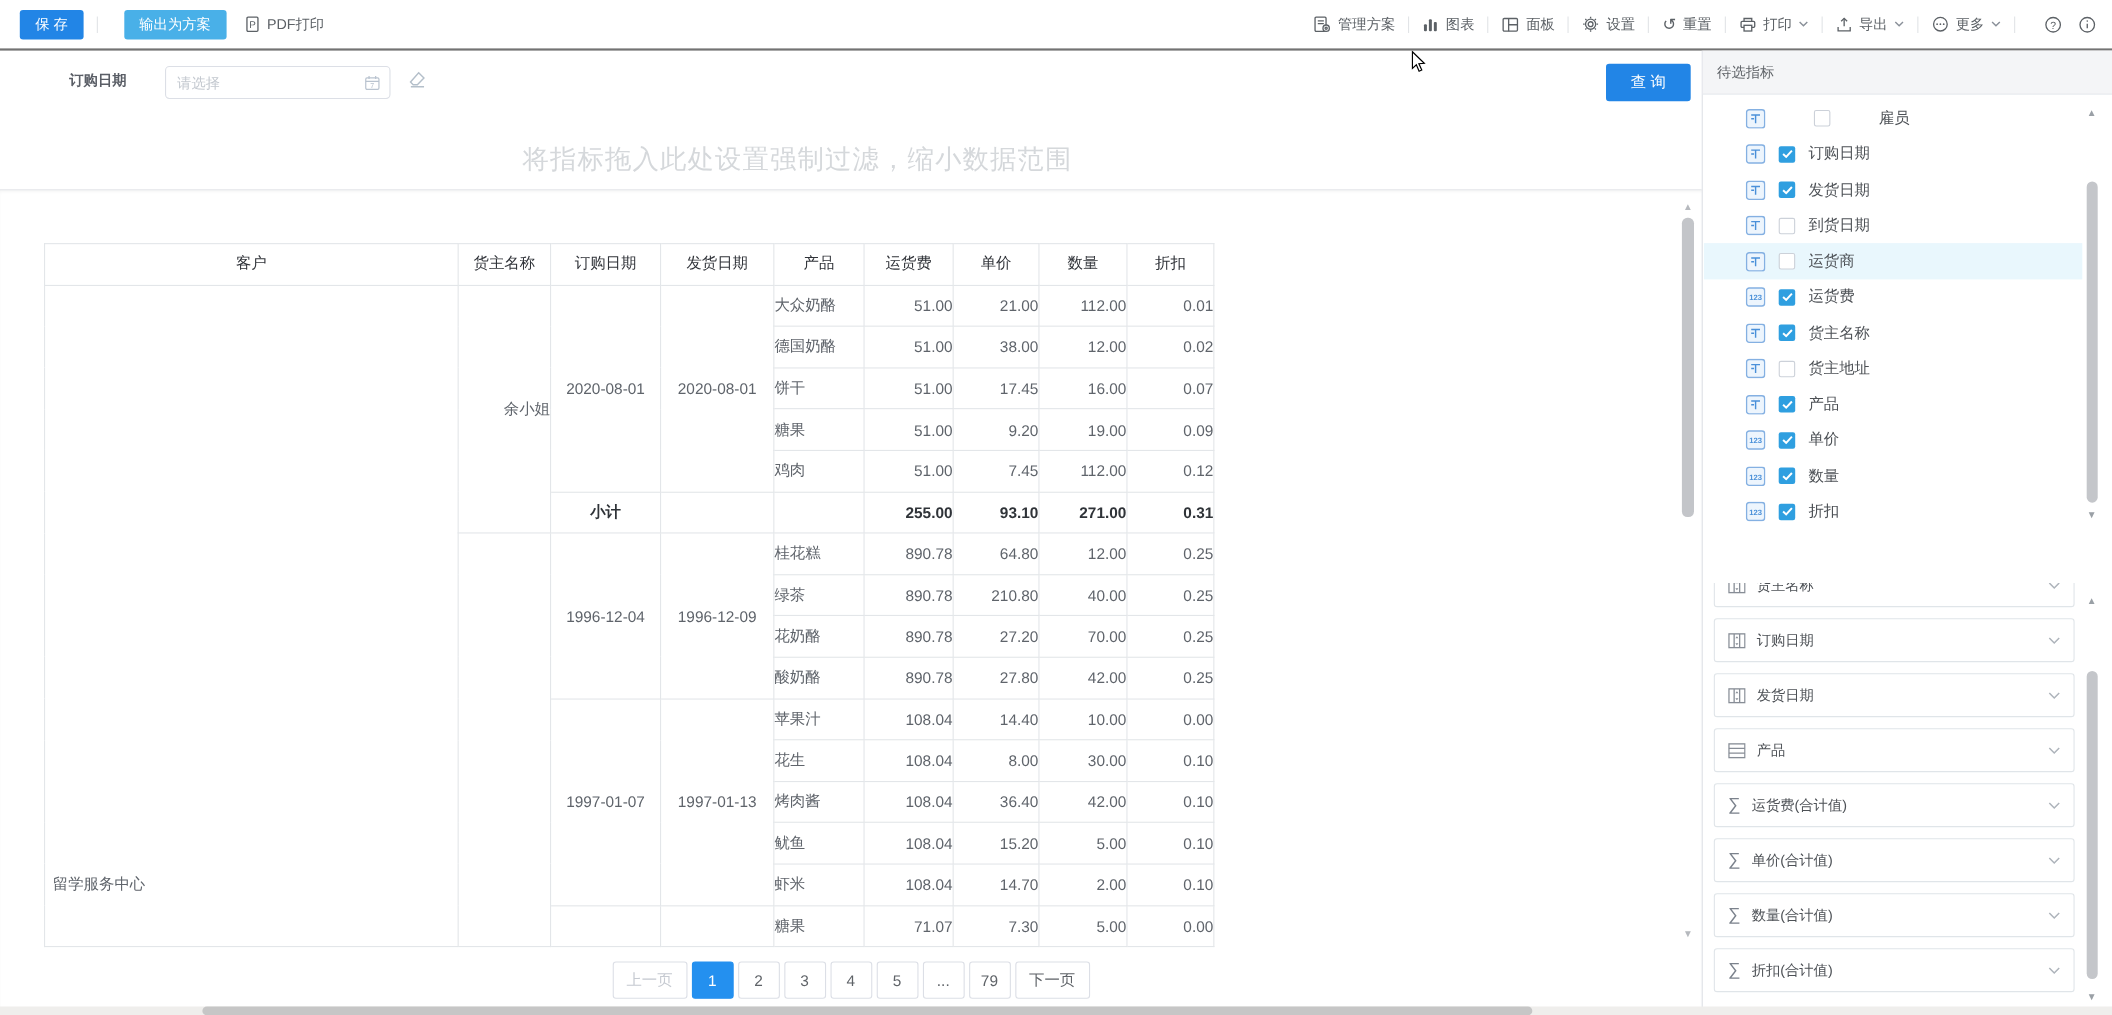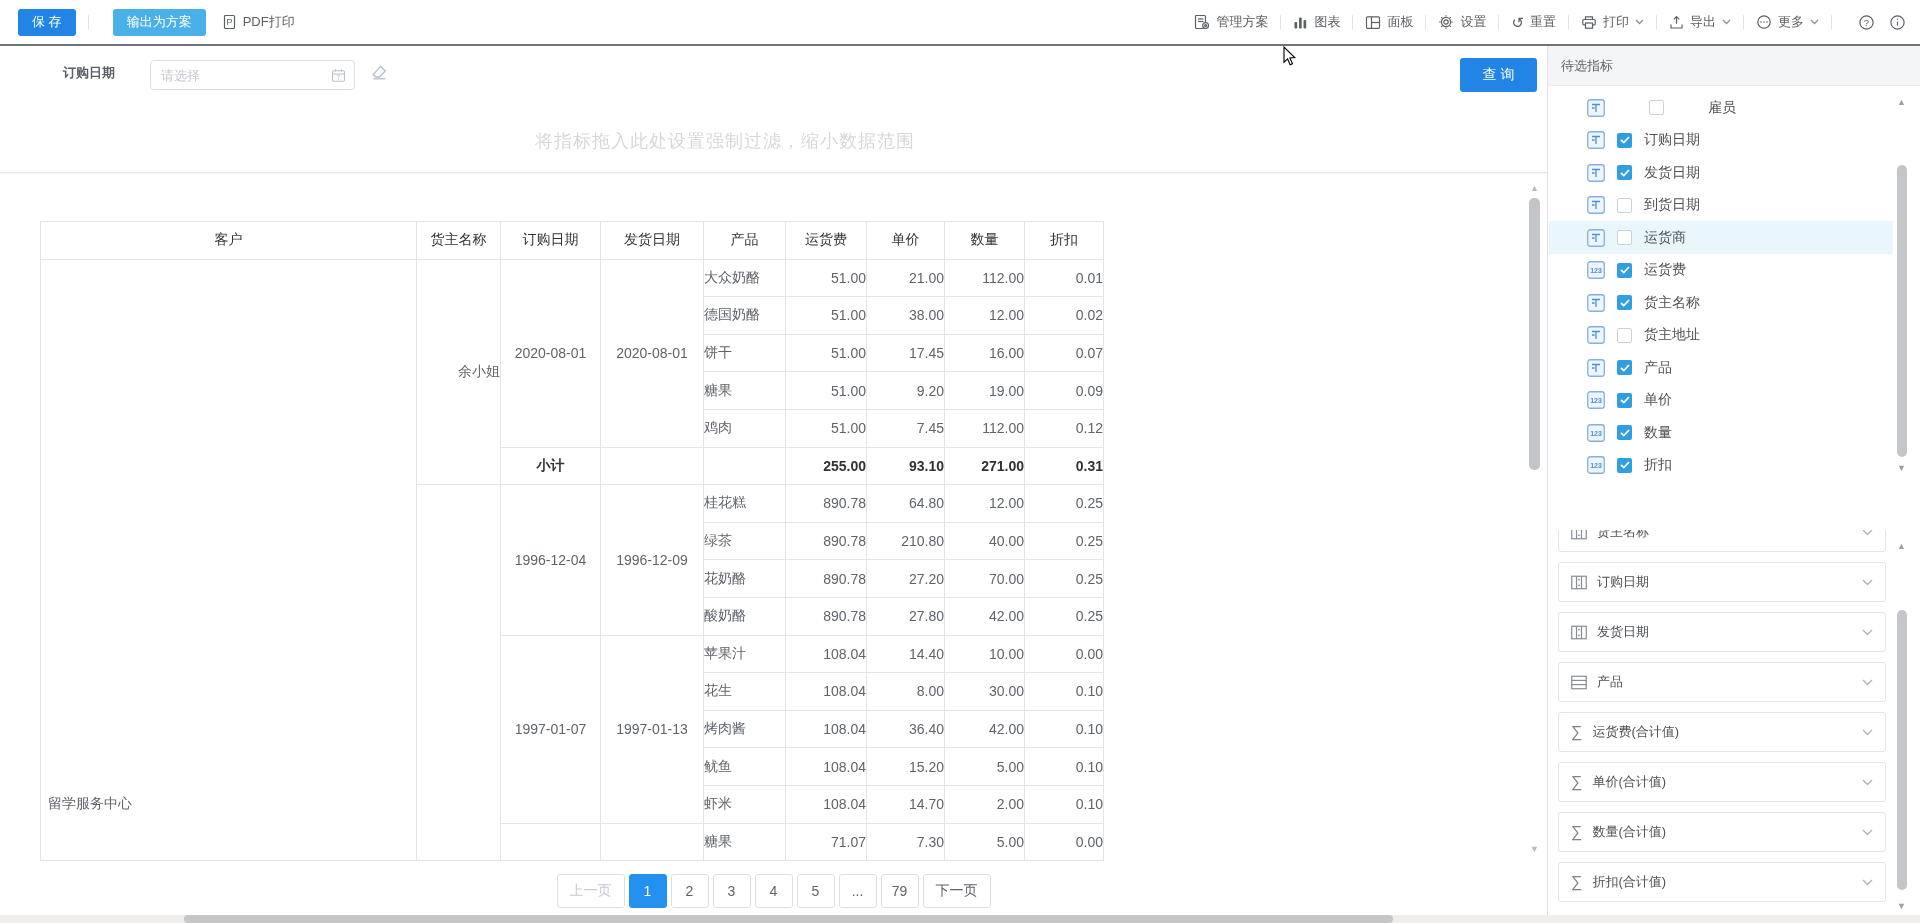--- a/index.html
+++ b/index.html
@@ -23,21 +23,21 @@
   
   .filter-label{position:absolute;left:63px;top:64px;font-size:13px;color:#5a5e66;font-weight:bold;}
   .date-input{position:absolute;left:150px;top:60px;width:205px;height:30px;box-sizing:border-box;
               border:1px solid #dcdfe6;border-radius:4px;display:flex;align-items:center;padding:0 8px;background:#fff;}
   .date-input input{border:none;outline:none;flex:1;font-size:13px;color:#333;min-width:0;
                     font-family:"Liberation Sans","DejaVu Sans",sans-serif;}
   .date-input input::placeholder{color:#c3c8cf;}
   .eraser{position:absolute;left:370px;top:64px;cursor:pointer;}
   .query-btn{position:absolute;left:1460px;top:58px;width:77px;height:34px;background:#2285e6;color:#fff;
              border-radius:3px;display:flex;align-items:center;justify-content:center;font-size:14px;cursor:pointer;}
-  .drop-hint{position:absolute;left:0;top:129px;width:1450px;text-align:center;font-size:18px;
+  .drop-hint{position:absolute;left:0;top:129px;width:1450px;text-align:center;font-size:24px;
              color:#d5d8db;letter-spacing:1px;}
 
   .main-card{position:absolute;left:0;top:172px;width:1547px;height:751px;background:#fff;
              border-top:1px solid #e5e7ea;box-shadow:inset 0 2px 3px -1px rgba(0,0,0,.05);}
   .sb-leftline{position:absolute;left:1547px;top:46px;width:1px;height:877px;background:#dfe2e6;}
 
   
   .grid{position:absolute;left:40px;top:221px;}
   table.rep{border-collapse:collapse;table-layout:fixed;width:1063px;font-size:14px;background:#fff;}
   table.rep th{height:30px;border:1px solid #e3e6e9;color:#303339;font-weight:normal;background:#fff;}

